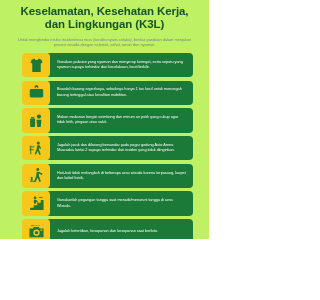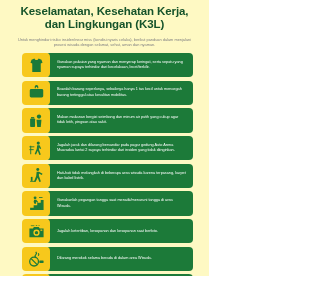--- a/index.html
+++ b/index.html
@@ -2,21 +2,21 @@
 <html><head>
 <meta charset="utf-8">
 <style>
   html,body{margin:0;padding:0;}
   body{
     width:209px;height:300px;overflow:hidden;
     background:#ffffff;
     font-family:"Liberation Sans",sans-serif;
     -webkit-font-smoothing:antialiased;
   }
-  .page{position:relative;width:209px;height:276px;background:#fef9c3;overflow:hidden;}
+  .page{position:relative;width:209px;height:239px;background:#bef264;overflow:hidden;}
 
   .title{
     margin:5px 10px 0 10px;
     text-align:center;
     color:#15532a;
     font-weight:bold;
     font-size:11.5px;
     line-height:13px;
     letter-spacing:-0.1px;
   }

